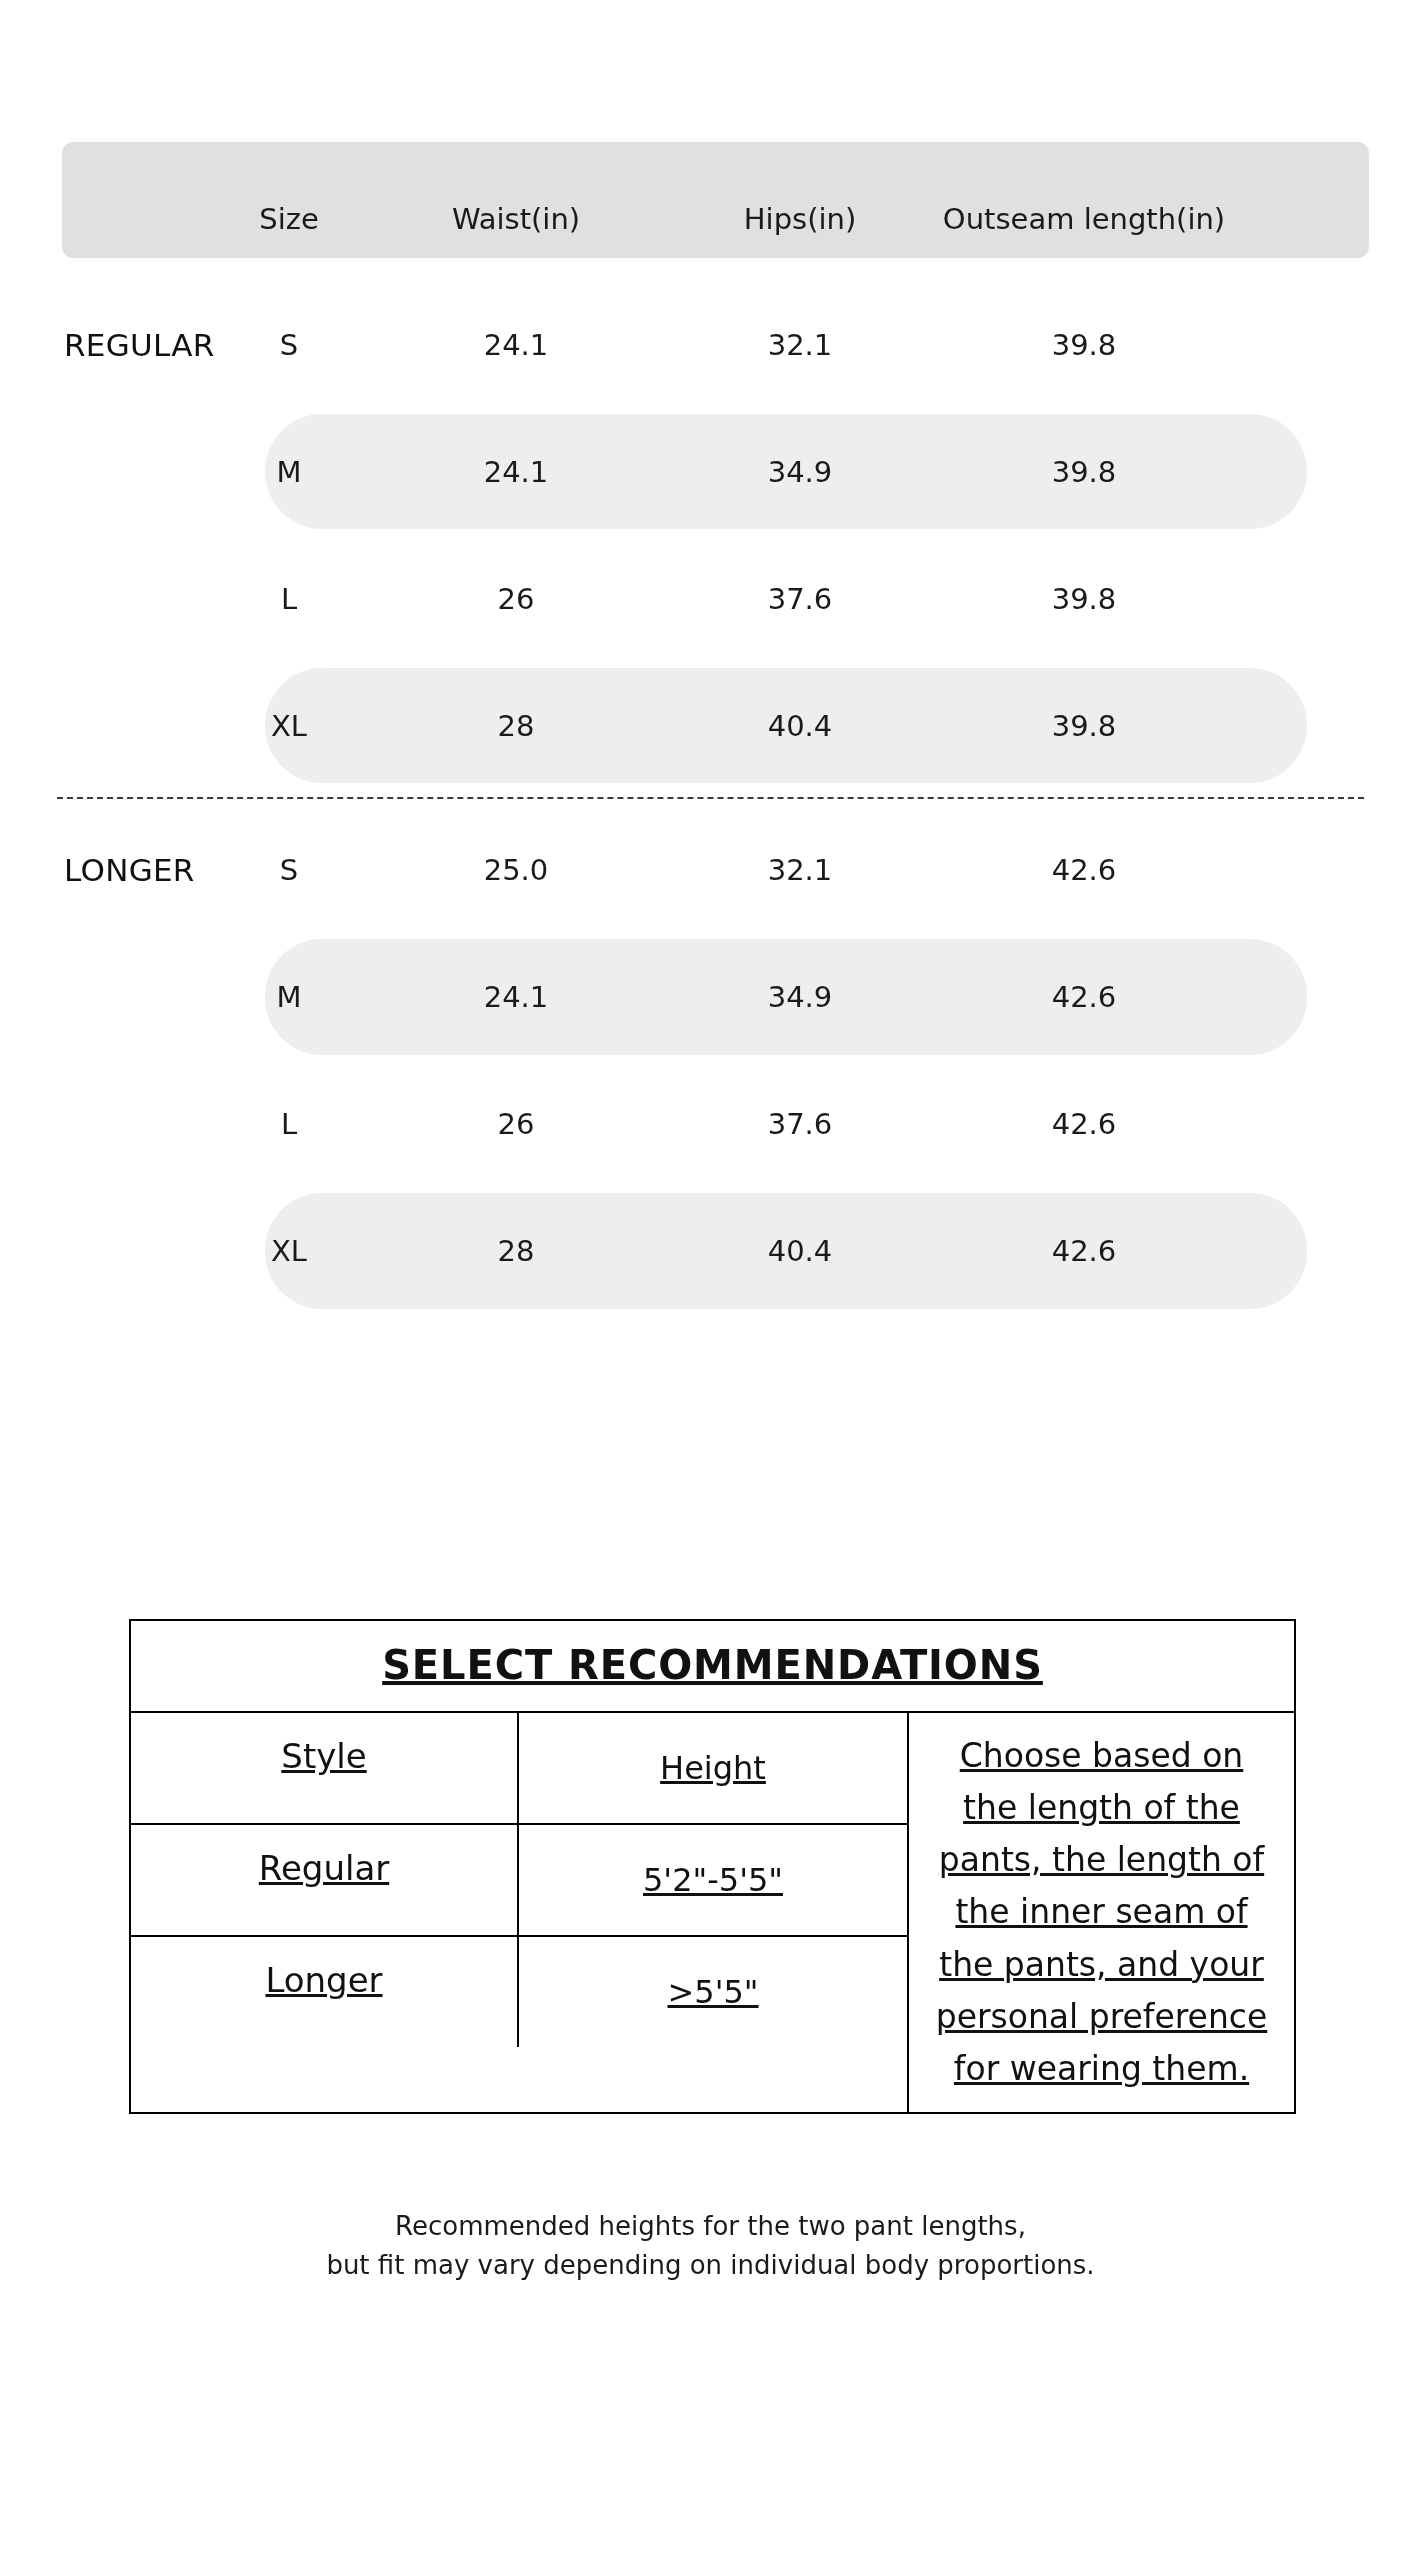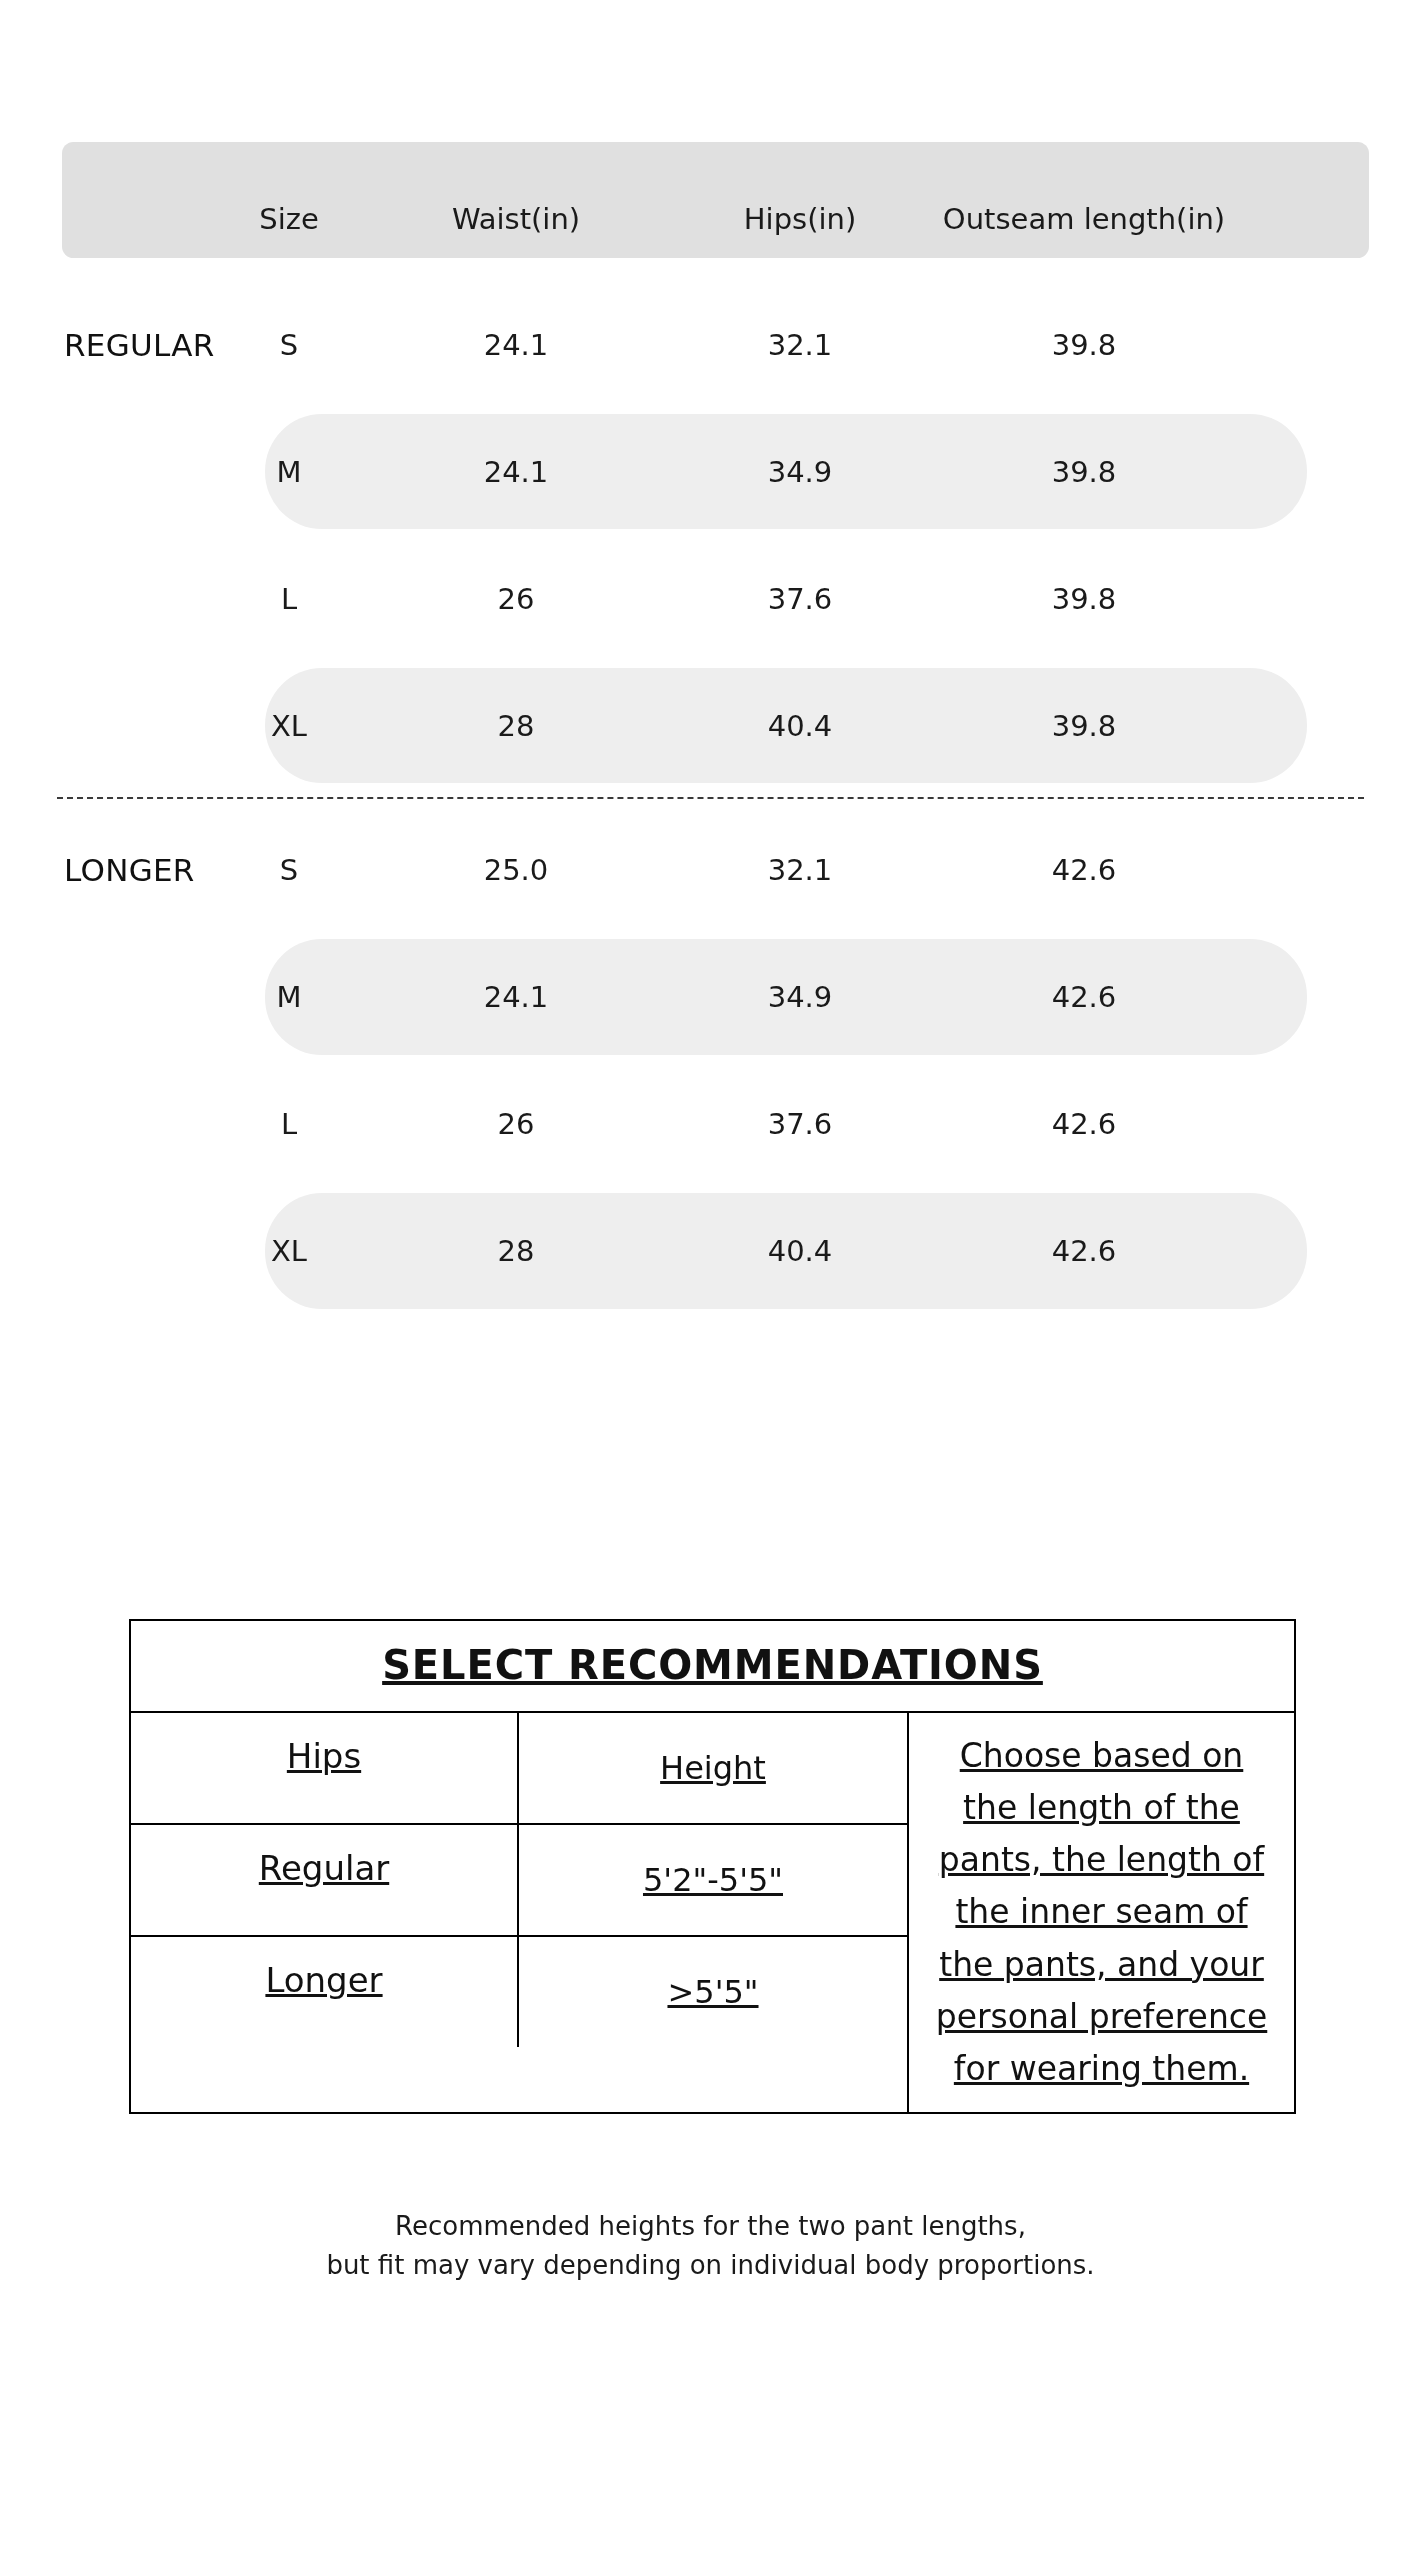--- a/index.html
+++ b/index.html
@@ -254,21 +254,21 @@
         <div class="cell">42.6</div>
       </div>
     </div>
   </div>
 
   <div class="rec-wrap">
     <div class="rec-title">SELECT  RECOMMENDATIONS</div>
     <div class="rec-body">
       <div class="rec-left">
         <div class="rec-line">
-          <div class="rec-c1">Hips</div>
+          <div class="rec-c1">Style</div>
           <div class="rec-c2">Height</div>
         </div>
         <div class="rec-line">
           <div class="rec-c1">Regular</div>
           <div class="rec-c2">5'2"-5'5"</div>
         </div>
         <div class="rec-line">
           <div class="rec-c1">Longer</div>
           <div class="rec-c2">&gt;5'5"</div>
         </div>

